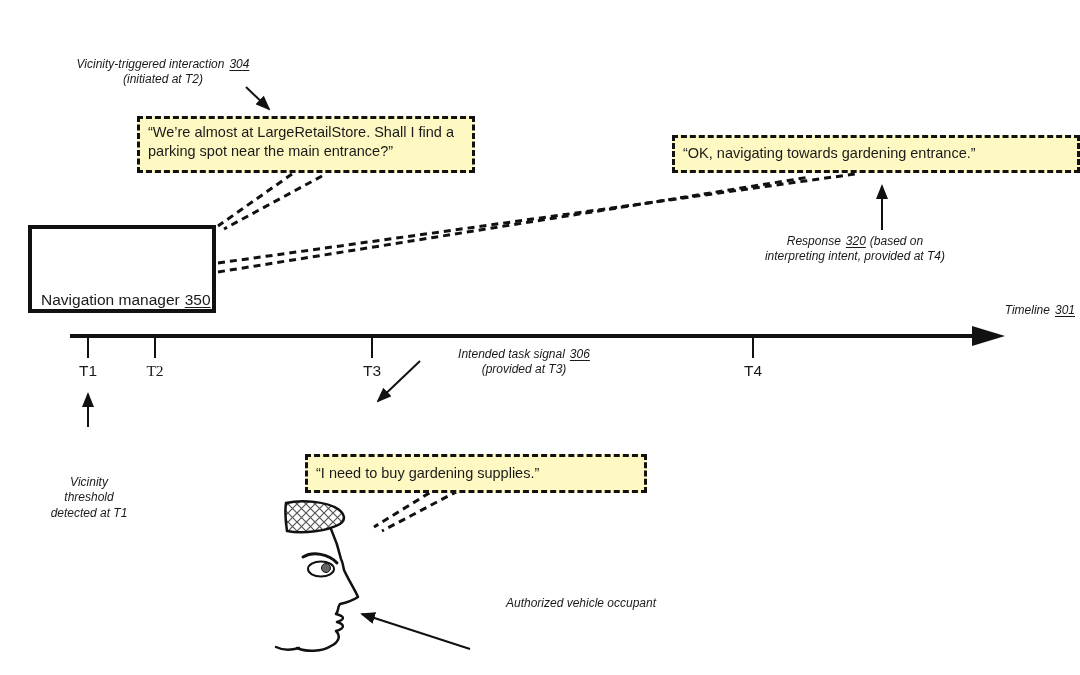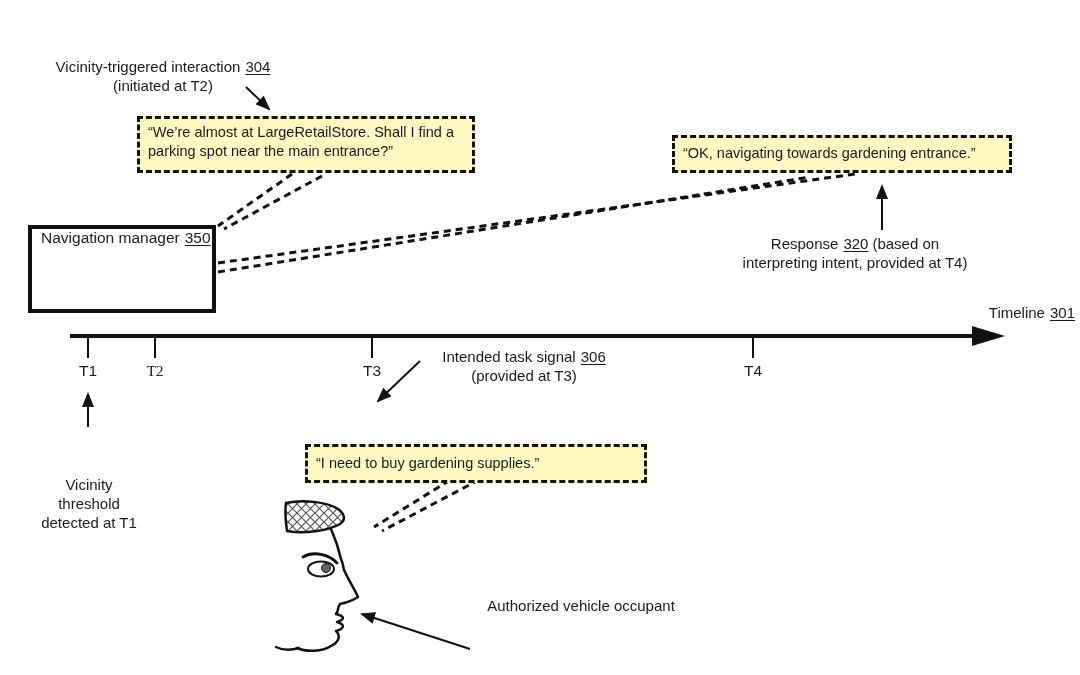--- a/index.html
+++ b/index.html
@@ -8,24 +8,25 @@
     width: 1080px;
     height: 675px;
     background: #ffffff;
     font-family: "Liberation Sans", sans-serif;
     color: #1a1a1a;
     overflow: hidden;
   }
   .art { position: absolute; left: 0; top: 0; }
   .lbl {
     position: absolute;
-    font-size: 15px;
+    font-size: 12px;
     line-height: 1.28;
     text-align: center;
     color: #1a1a1a;
+    font-style: italic;
   }
   .lbl .row { display: block; }
   .refnum { text-decoration: underline; text-underline-offset: 2px; margin-left: 5px; }
   .sfx { margin-left: 4px; }
   .bubble {
     position: absolute;
     border: 3px dashed #111;
     background: #fef9c3;
     font-size: 14.5px;
     line-height: 1.3;
@@ -33,21 +34,21 @@
     padding: 4px 8px;
     box-sizing: border-box;
   }
   .navbox {
     position: absolute;
     left: 28px; top: 225px;
     width: 188px; height: 88px;
     border: 4px solid #111;
     background: #fff;
     box-sizing: border-box;
-    display: flex; align-items: flex-start;
+    display: flex; align-items: flex-end;
     padding-left: 9px;
     font-size: 15.5px;
   }
   .tick-label { position: absolute; width: 44px; text-align: center; font-size: 15.5px; }
 </style>
 </head>
 <body>
 
 <div class="canvas">
 
@@ -100,21 +101,21 @@
   <div class="lbl" style="left:40px; top:57px; width:246px;">
     <span class="row"><span>Vicinity-triggered interaction</span><span class="refnum">304</span></span>
     <span class="row">(initiated at T2)</span>
   </div>
 
   <div class="bubble" style="left:137px; top:116px; width:338px; height:57px;">
     <span class="row">“We’re almost at LargeRetailStore. Shall I find a</span>
     <span class="row">parking spot near the main entrance?”</span>
   </div>
 
-  <div class="bubble" style="left:672px; top:135px; width:340px; height:38px; padding-top:6px;">
+  <div class="bubble" style="left:672px; top:135px; width:408px; height:38px; padding-top:6px;">
     <span>“OK, navigating towards gardening entrance.”</span>
   </div>
 
   <div class="navbox">
     <span><span>Navigation manager</span><span class="refnum">350</span></span>
   </div>
 
   <div class="lbl" style="left:724px; top:234px; width:262px;">
     <span class="row"><span>Response</span><span class="refnum">320</span><span class="sfx">(based on</span></span>
     <span class="row">interpreting intent, provided at T4)</span>
@@ -133,21 +134,21 @@
     <span class="row"><span>Intended task signal</span><span class="refnum">306</span></span>
     <span class="row">(provided at T3)</span>
   </div>
 
   <div class="lbl" style="left:28px; top:437px; width:122px;margin-top:38px;">
     <span class="row">Vicinity</span>
     <span class="row">threshold</span>
     <span class="row">detected at T1</span>
   </div>
 
-  <div class="bubble" style="left:305px; top:444px; width:342px; height:39px; padding-top:7px;">
+  <div class="bubble" style="left:305px; top:454px; width:342px; height:39px; padding-top:7px;">
     <span>“I need to buy gardening supplies.”</span>
   </div>
 
   <div class="lbl" style="left:443px; top:596px; width:200px;margin-left:38px;">
     <span class="row">Authorized vehicle occupant</span>
   </div>
 
 </div>
 
 </body></html>

